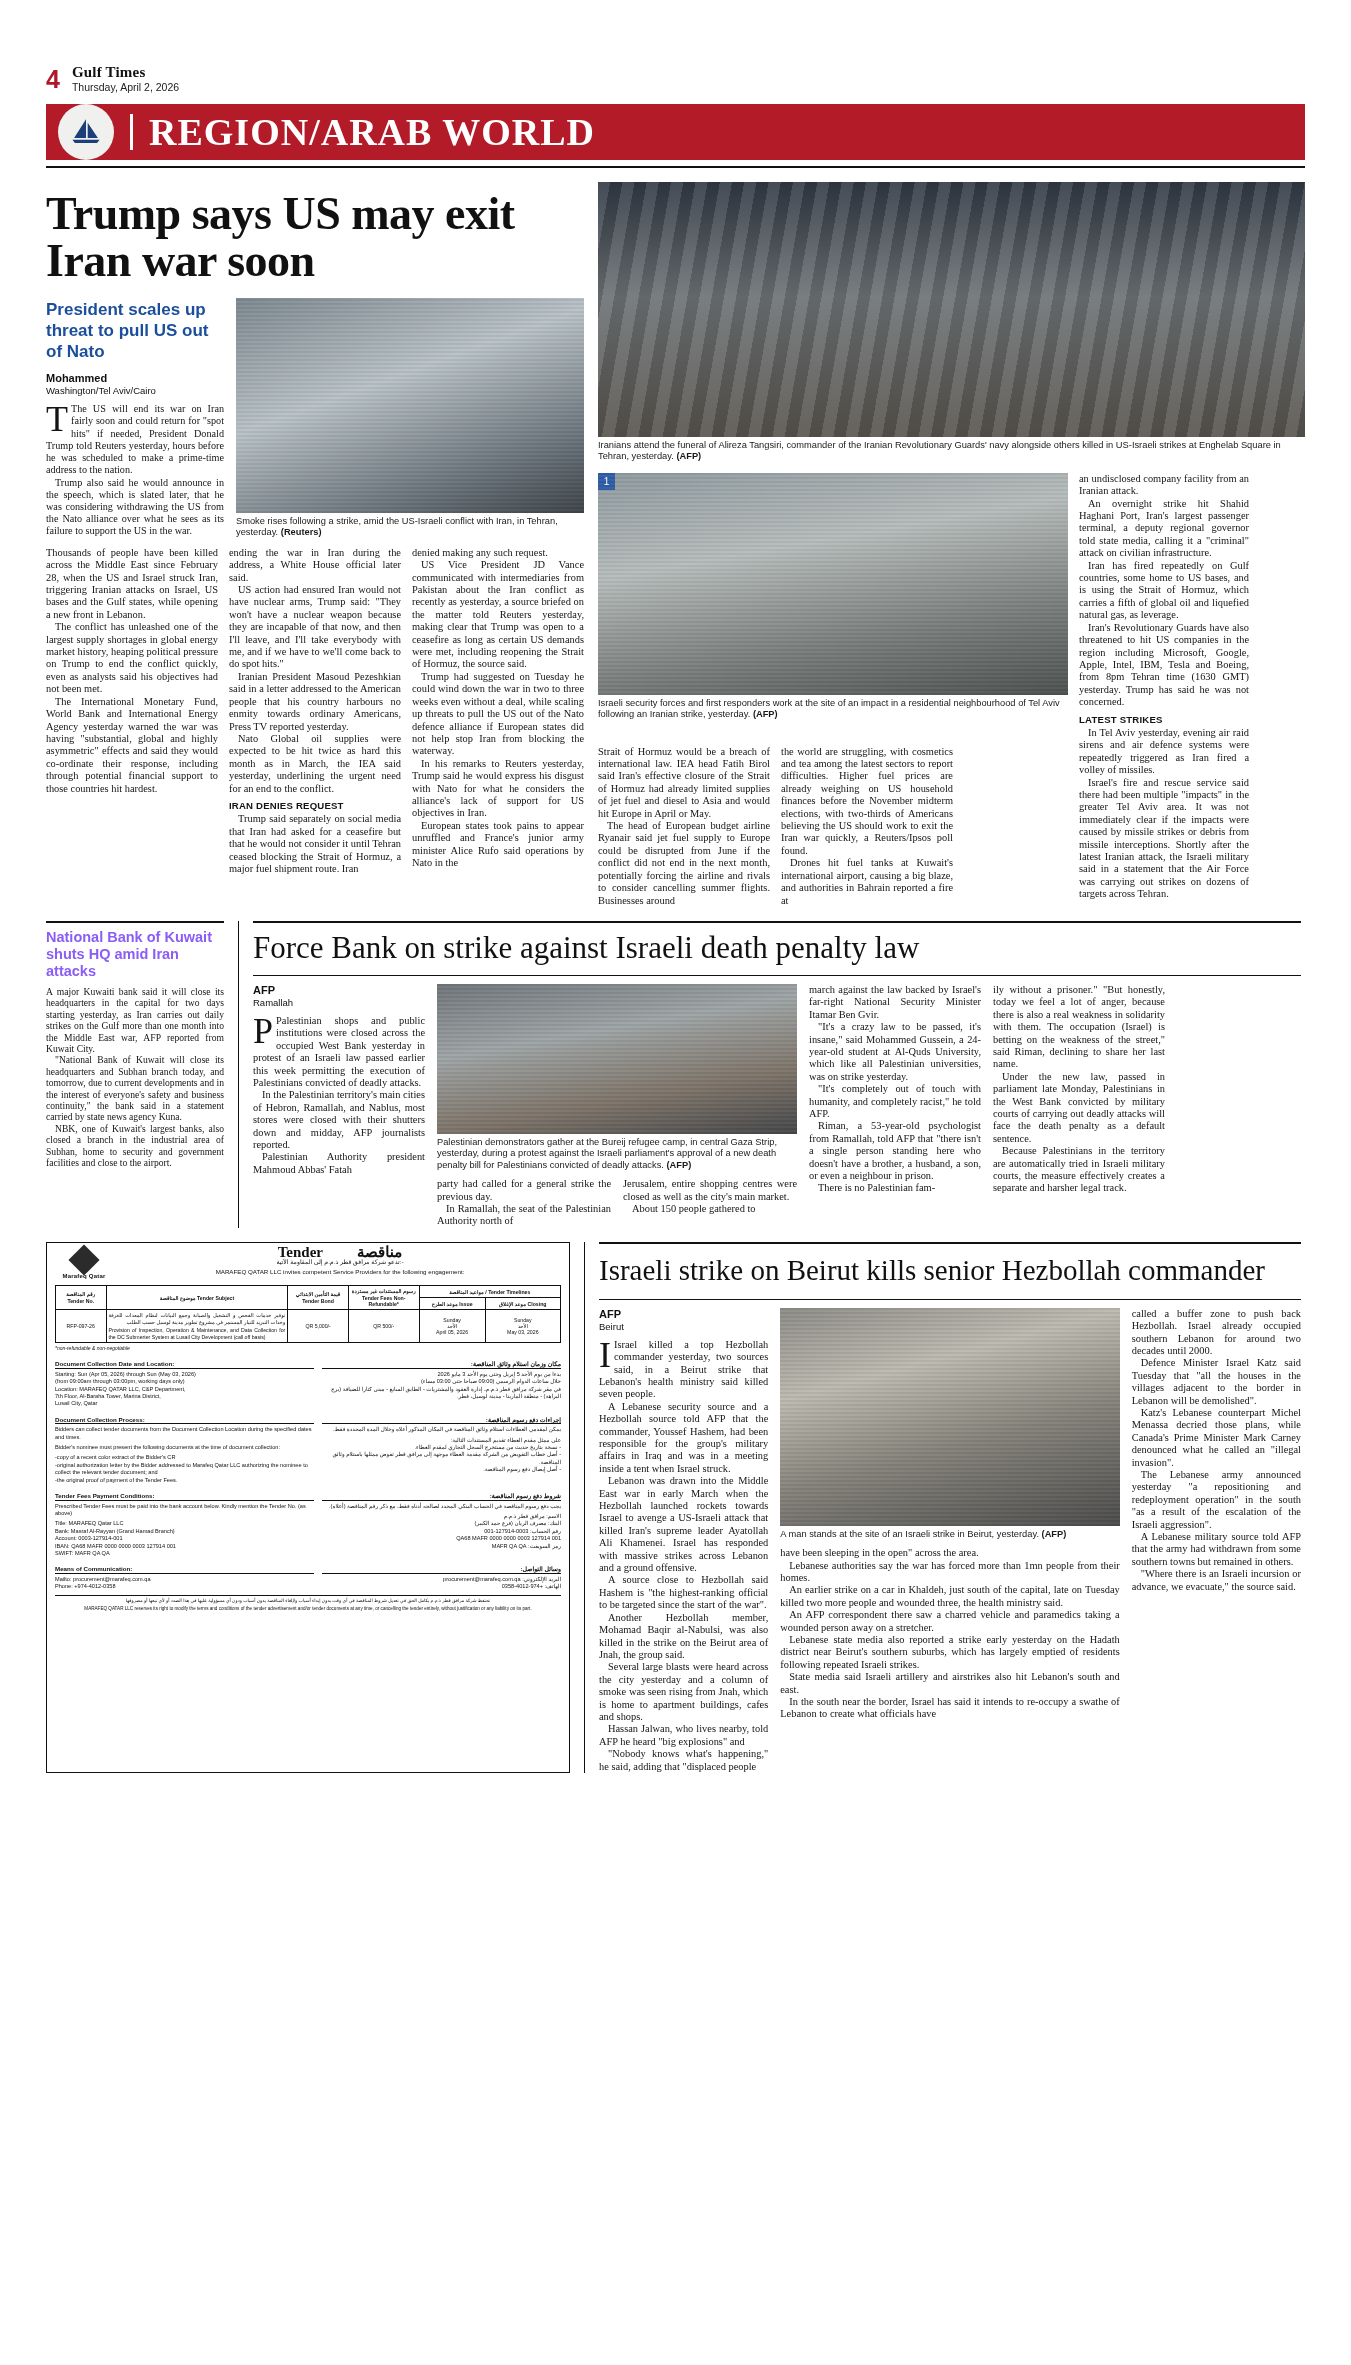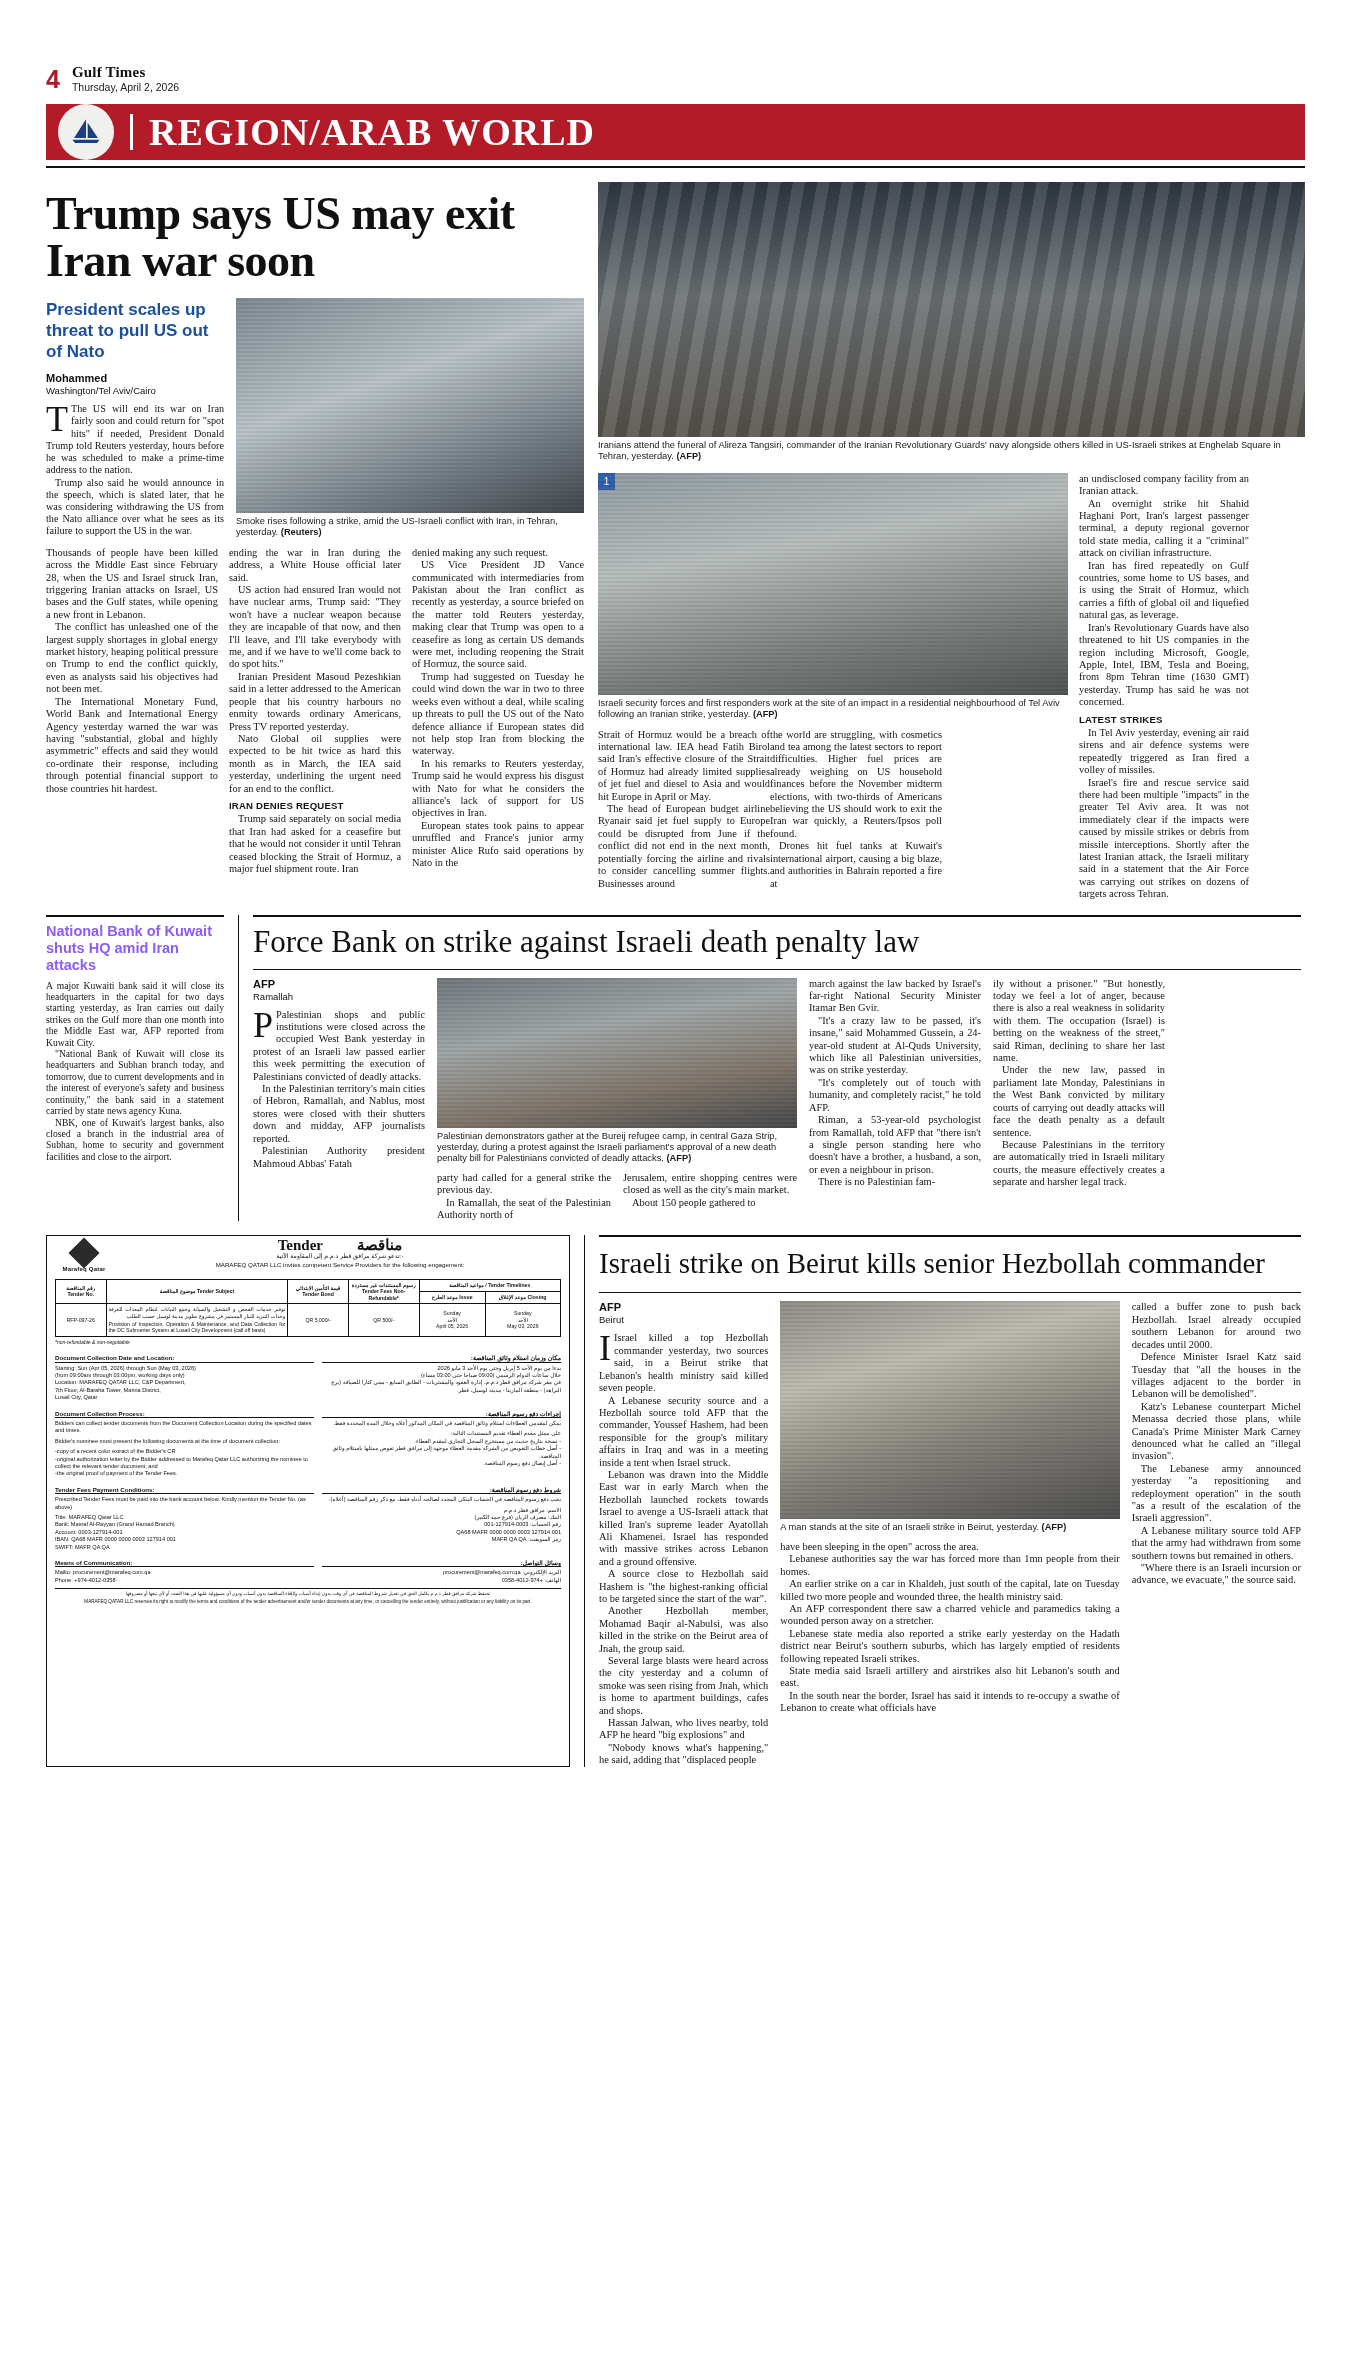--- a/index.html
+++ b/index.html
@@ -344,21 +344,21 @@
 
       <div style="display:flex;gap:11px;margin-top:10px;">
         <div style="width:470px;">
           <div class="photo img-street" style="height:222px;">
             <div class="photo-num">1</div>
             <div class="grain"></div>
           </div>
           <div class="caption">
             <span>Israeli security forces and first responders work at the site of an impact in a residential neighbourhood of Tel Aviv following an Iranian strike, yesterday.</span> <b>(AFP)</b>
           </div>
-          <div style="display:flex;margin-top:8px;">
+          <div style="display:flex;gap:11px;margin-top:25px;">
             <div style="width:172px;" class="body-col">
               <p class="first">Strait of Hormuz would be a breach of international law. IEA head Fatih Birol said Iran's effective closure of the Strait of Hormuz had already limited supplies of jet fuel and diesel to Asia and would hit Europe in April or May.</p>
               <p>The head of European budget airline Ryanair said jet fuel supply to Europe could be disrupted from June if the conflict did not end in the next month, potentially forcing the airline and rivals to consider cancelling summer flights. Businesses around</p>
             </div>
             <div style="width:172px;" class="body-col">
               <p class="first">the world are struggling, with cosmetics and tea among the latest sectors to report difficulties. Higher fuel prices are already weighing on US household finances before the November midterm elections, with two-thirds of Americans believing the US should work to exit the Iran war quickly, a Reuters/Ipsos poll found.</p>
               <p>Drones hit fuel tanks at Kuwait's international airport, causing a big blaze, and authorities in Bahrain reported a fire at</p>
             </div>
           </div>
         </div>

